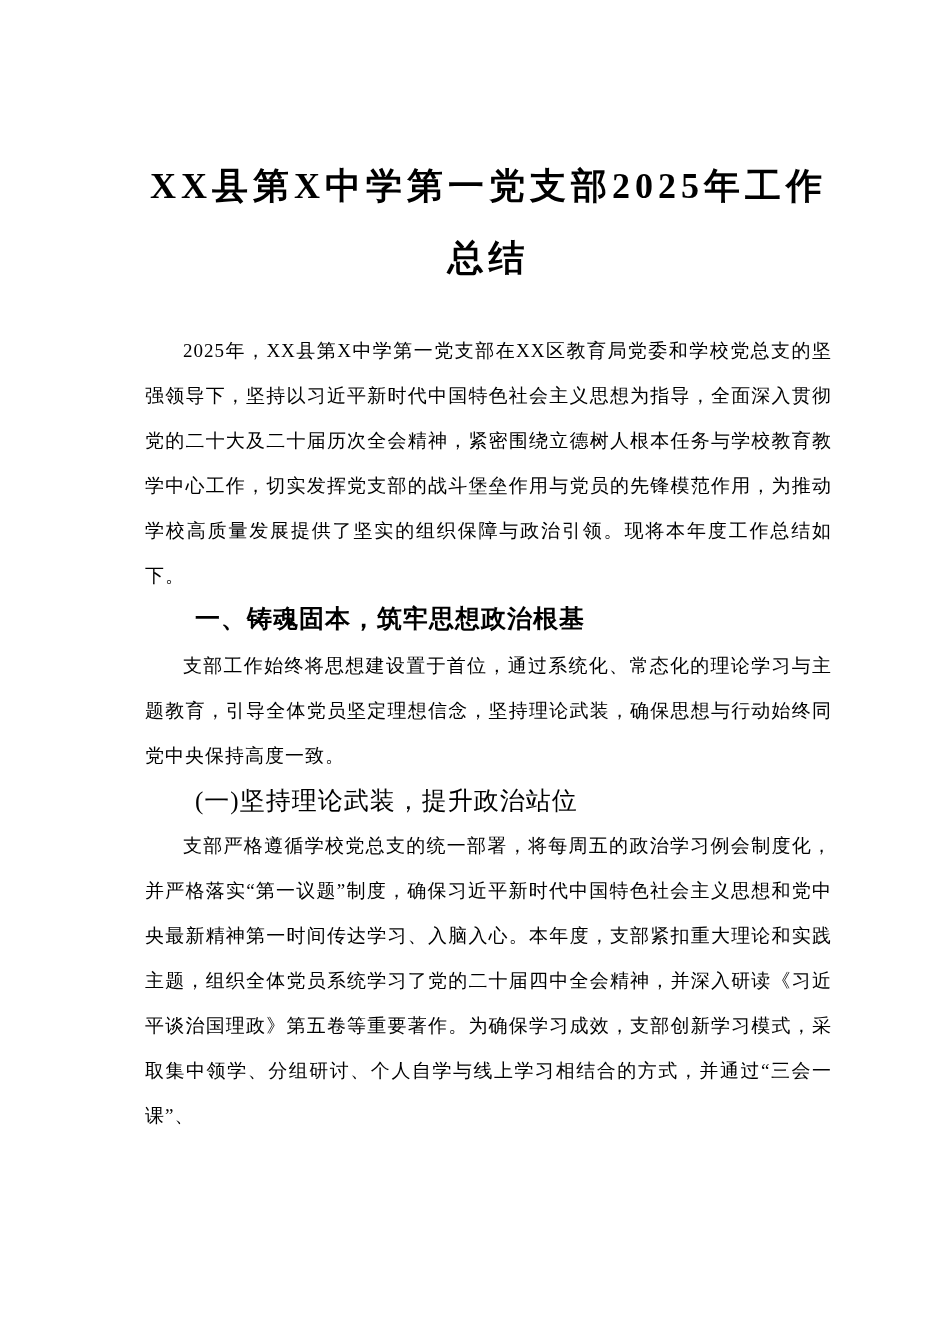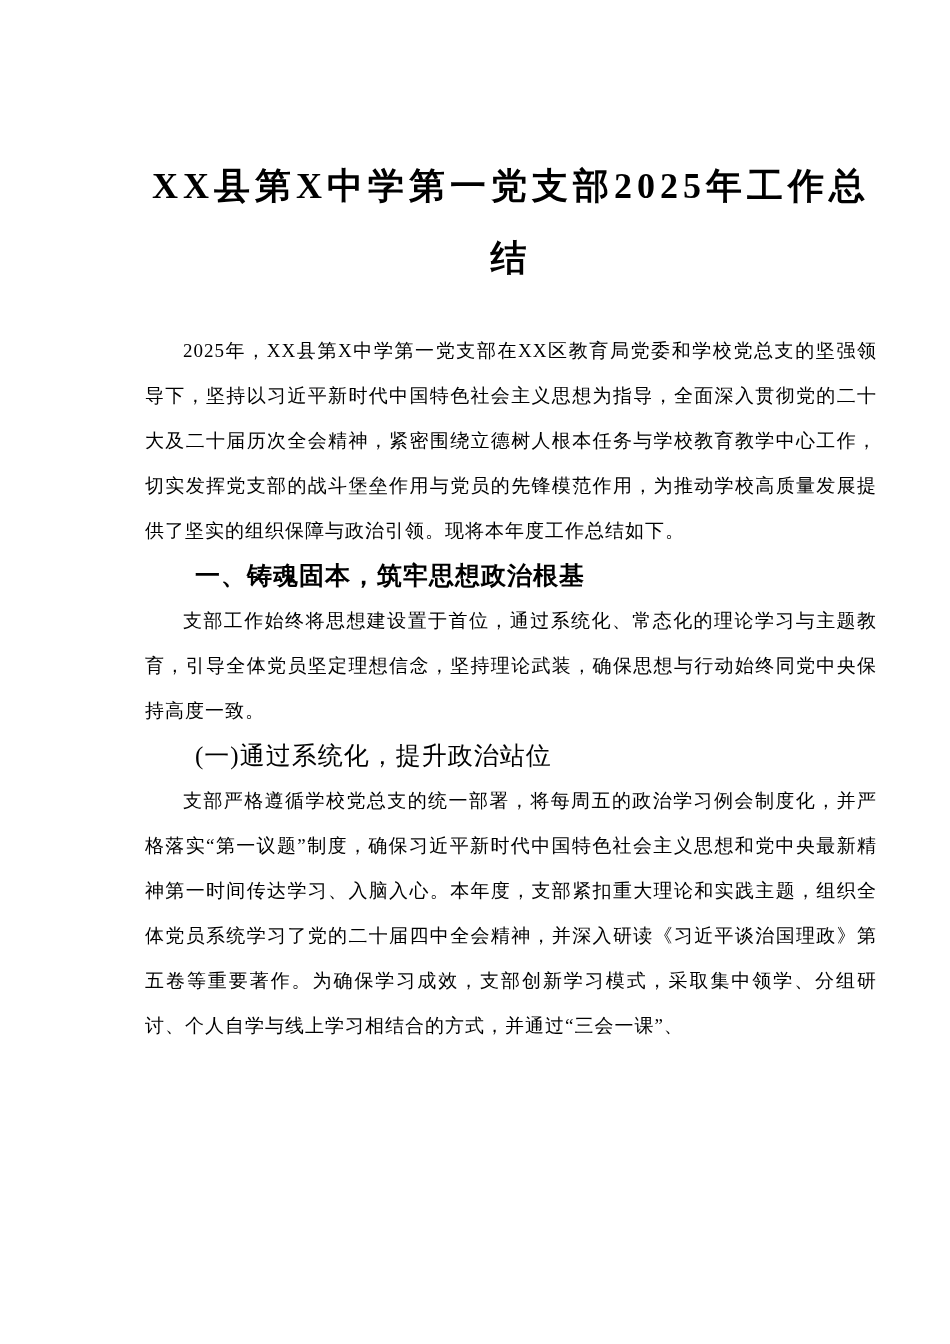--- a/index.html
+++ b/index.html
@@ -8,41 +8,41 @@
   }
   body {
     width: 950px;
     font-family: "Liberation Serif", "DejaVu Serif", serif;
     color: #000000;
   }
   .page {
     width: 950px;
     height: 1344px;
     background: #ffffff;
-    padding: 150px 73px 40px 145px;
+    padding: 150px 118px 40px 145px;
     overflow: hidden;
   }
   .doc-title {
     font-family: "Liberation Serif", "DejaVu Serif", serif;
     font-size: 36px;
     font-weight: bold;
     text-align: center;
     line-height: 72px;
     letter-spacing: 5px;
     margin-bottom: 34px;
   }
   .body-para {
     font-size: 19px;
     line-height: 45px;
     text-align: justify;
     text-indent: 2em;
     letter-spacing: 1px;
   }
   .section-heading {
-    font-family: Liberation Sans, sans-serif;
+    font-family: Liberation Mono, monospace;
     font-size: 25px;
     line-height: 45px;
     font-weight: bold;
     text-indent: 2em;
     letter-spacing: 1px;
   }
   .sub-heading {
     font-size: 25px;
     line-height: 45px;
     font-weight: normal;
@@ -55,16 +55,16 @@
 
 <div class="page">
   <h1 class="doc-title">XX县第X中学第一党支部2025年工作总结</h1>
 
   <p class="body-para">2025年，XX县第X中学第一党支部在XX区教育局党委和学校党总支的坚强领导下，坚持以习近平新时代中国特色社会主义思想为指导，全面深入贯彻党的二十大及二十届历次全会精神，紧密围绕立德树人根本任务与学校教育教学中心工作，切实发挥党支部的战斗堡垒作用与党员的先锋模范作用，为推动学校高质量发展提供了坚实的组织保障与政治引领。现将本年度工作总结如下。</p>
 
   <h2 class="section-heading">一、铸魂固本，筑牢思想政治根基</h2>
 
   <p class="body-para">支部工作始终将思想建设置于首位，通过系统化、常态化的理论学习与主题教育，引导全体党员坚定理想信念，坚持理论武装，确保思想与行动始终同党中央保持高度一致。</p>
 
-  <p class="sub-heading">(一)通过系统化，提升政治站位</p>
+  <p class="sub-heading">(一)坚持理论武装，提升政治站位</p>
 
   <p class="body-para">支部严格遵循学校党总支的统一部署，将每周五的政治学习例会制度化，并严格落实“第一议题”制度，确保习近平新时代中国特色社会主义思想和党中央最新精神第一时间传达学习、入脑入心。本年度，支部紧扣重大理论和实践主题，组织全体党员系统学习了党的二十届四中全会精神，并深入研读《习近平谈治国理政》第五卷等重要著作。为确保学习成效，支部创新学习模式，采取集中领学、分组研讨、个人自学与线上学习相结合的方式，并通过“三会一课”、</p>
 </div>
 
 </body></html>

